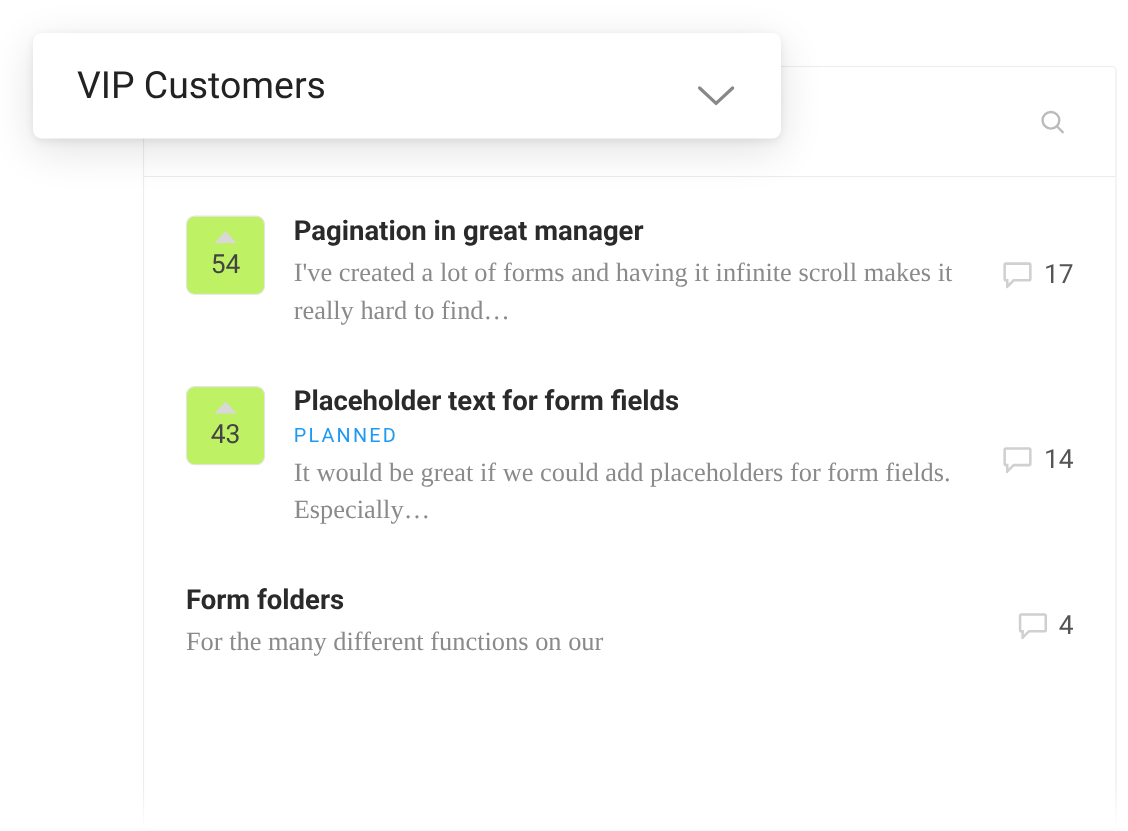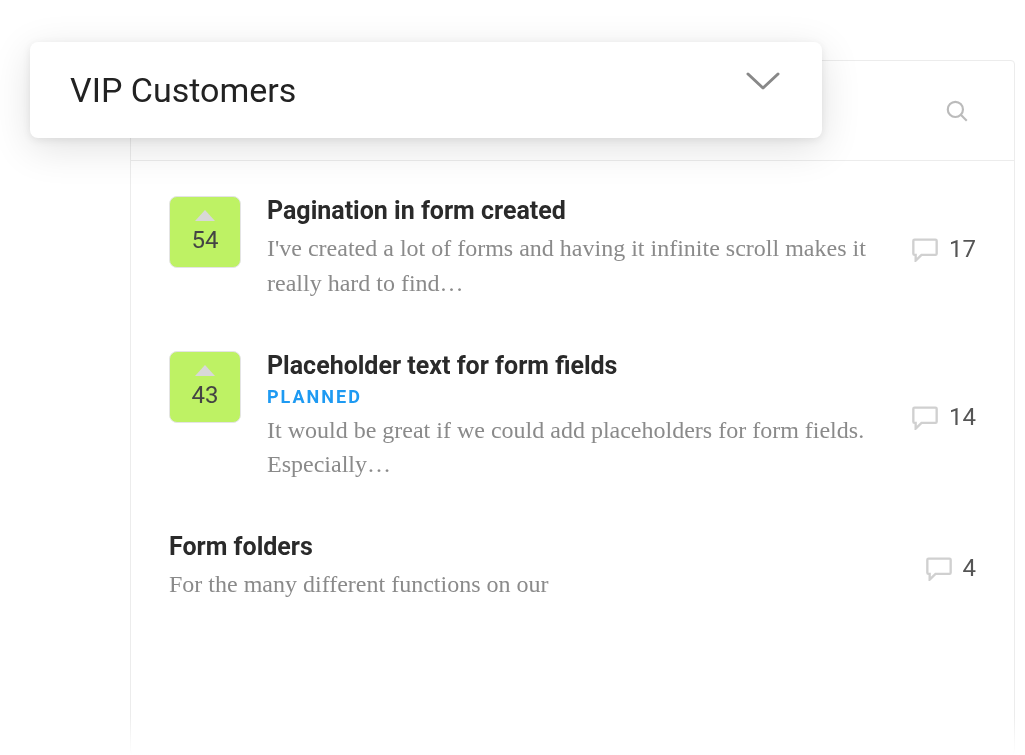--- a/index.html
+++ b/index.html
@@ -80,21 +80,21 @@
       min-width: 0;
     }
     .title {
       font-size: 25px;
       font-weight: 700;
       color: #2a2a2a;
       margin-bottom: 6px;
     }
     .status {
       font-size: 18px;
-      font-weight: 700;
+      font-weight: 400;
       letter-spacing: 2px;
       color: #1e9af2;
       text-transform: uppercase;
       margin-bottom: 6px;
     }
     .desc {
       font-size: 24px;
       color: #8a8a8a;
       line-height: 1.45;
       font-family: Liberation Serif, serif;
@@ -114,29 +114,29 @@
     .comment-icon svg {
       width: 100%;
       height: 100%;
     }
     .comment-count {
       font-size: 24px;
       color: #555;
     }
     .dropdown {
       position: absolute;
-      top: 42px;
+      top: 30px;
       left: 30px;
-      width: 792px;
+      width: 680px;
       background: #fff;
       border-radius: 8px;
       box-shadow: 0 10px 40px rgba(0,0,0,0.12), 0 2px 8px rgba(0,0,0,0.08);
       padding: 28px 40px;
       display: flex;
-      align-items: flex-start;
+      align-items: flex-end;
       justify-content: space-between;
     }
     .dropdown-label {
       font-size: 34px;
       color: #222;
       font-weight: 400;
     }
     .chevron {
       width: 38px;
       height: 22px;
@@ -169,21 +169,21 @@
     </div>
   </div>
   <div class="list">
 
     <div class="item">
       <div class="vote-box">
         <div class="vote-arrow"></div>
         <div class="vote-count">54</div>
       </div>
       <div class="content">
-        <div class="title">Pagination in form created</div>
+        <div class="title">Pagination in great manager</div>
         <div class="desc">I've created a lot of forms and having it infinite scroll makes it really hard to find…</div>
       </div>
       <div class="comment-box">
         <div class="comment-icon">
           <svg viewBox="0 0 24 22" fill="none" stroke="currentColor" stroke-width="2">
             <path d="M3 3 h18 a1 1 0 0 1 1 1 v11 a1 1 0 0 1 -1 1 h-12 l-5 5 v-5 h-1 a1 1 0 0 1 -1 -1 v-11 a1 1 0 0 1 1 -1 z"></path>
           </svg>
         </div>
         <div class="comment-count">17</div>
       </div>

